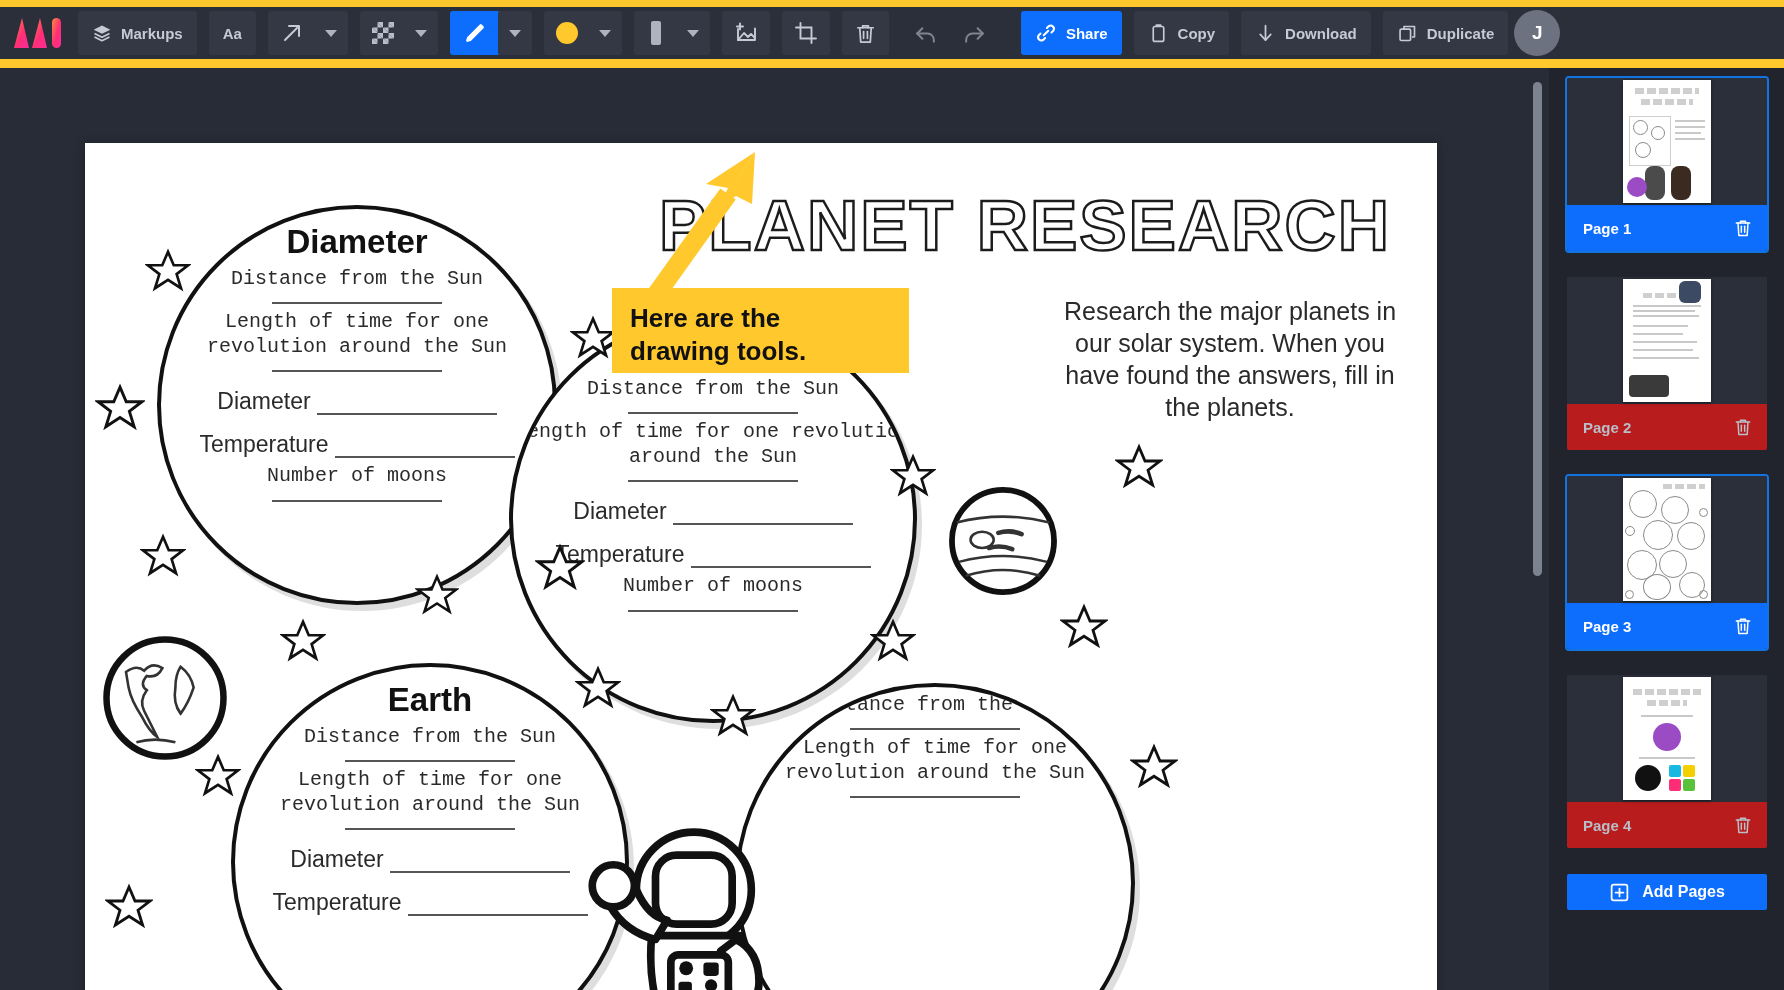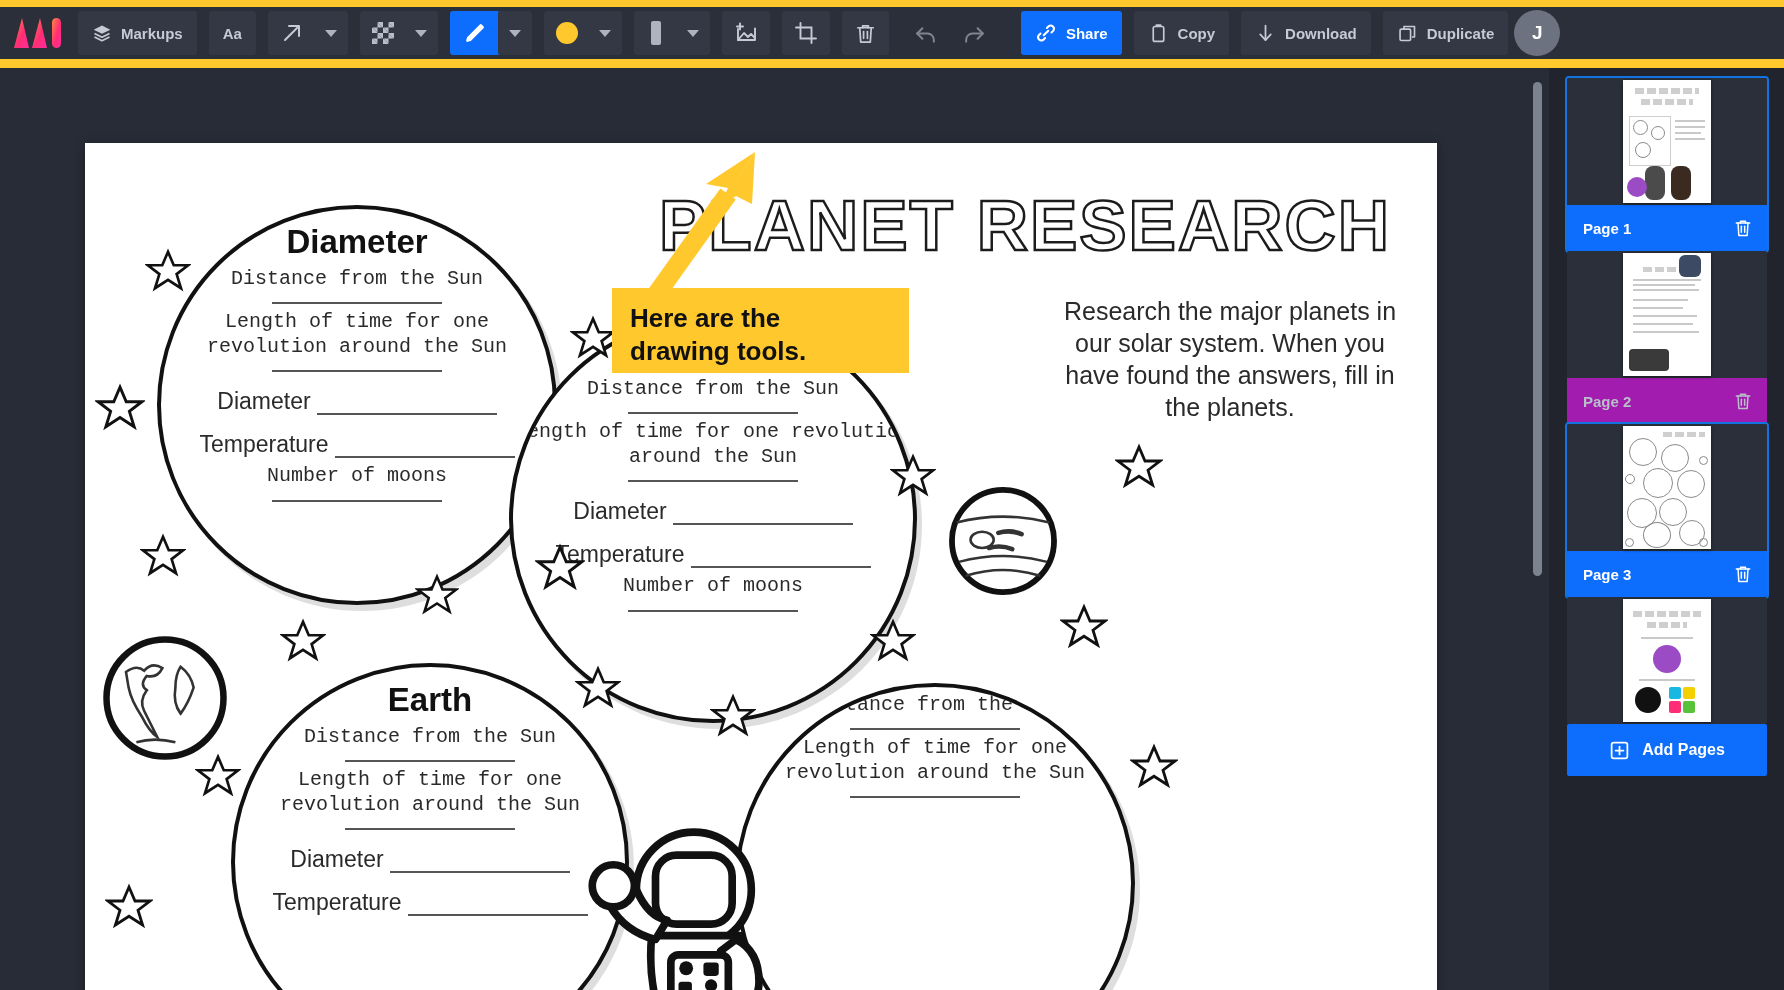--- a/index.html
+++ b/index.html
@@ -213,20 +213,21 @@
   .sidebar {
     position: absolute;
     top: 68px; left: 1549px;
     width: 235px; height: 922px;
     background: #21242c;
     padding: 10px 18px 0 18px;
     overflow: hidden;
   }
   .pagecard {
     width: 200px;
+    margin-bottom: 26px;
     border-radius: 2px;
     overflow: hidden;
     background: #2b2f3a;
     cursor: pointer;
   }
   .pagecard.sel { outline: 2px solid #1274e0; }
   .thumb {
     height: 127px;
     background: #2b2f3a;
     display: flex; align-items: center; justify-content: center;
@@ -236,29 +237,29 @@
     width: 88px; height: 123px;
     background: #fff;
     position: relative;
     overflow: hidden;
     box-shadow: 0 1px 3px rgba(0,0,0,.5);
   }
   .pagelabel {
     height: 46px;
     display: flex; align-items: center; justify-content: space-between;
     padding: 0 14px 0 16px;
-    background: #a21caf;
+    background: #b91c1c;
     color: #b9bec9;
     font-size: 15px;
     font-weight: bold;
     font-family: "Liberation Sans", sans-serif;
   }
   .pagecard.sel .pagelabel { background: #0d6efd; color: #fff; }
   .addpages {
-    width: 200px; height: 52px;
+    width: 200px; height: 36px;
     background: #0d6efd;
     border: none; border-radius: 2px;
     color: #fff;
     font-size: 16px; font-weight: bold;
     display: flex; align-items: center; justify-content: center; gap: 12px;
     cursor: pointer;
     font-family: "Liberation Sans", sans-serif;
     margin-top: 0;
   }
 
@@ -717,20 +718,30 @@
         <div class="mini-line" style="left:18px;top:38px;width:52px;"></div>
         <div class="mini-blob" style="left:30px;top:46px;width:28px;height:28px;background:#9b4bc4;"></div>
         <div class="mini-line" style="left:16px;top:80px;width:56px;"></div>
         <div class="mini-blob" style="left:12px;top:88px;width:26px;height:26px;background:#111;"></div>
         <div class="mini-blob" style="left:46px;top:88px;width:12px;height:12px;background:#19b8e0;border-radius:2px;"></div>
         <div class="mini-blob" style="left:60px;top:88px;width:12px;height:12px;background:#f5d000;border-radius:2px;"></div>
         <div class="mini-blob" style="left:46px;top:102px;width:12px;height:12px;background:#ff2d75;border-radius:2px;"></div>
         <div class="mini-blob" style="left:60px;top:102px;width:12px;height:12px;background:#58c23a;border-radius:2px;"></div>
       </div>
     </div>
+    <div class="pagelabel">
+      <span>Page 4</span>
+      <svg width="20" height="20" viewBox="0 0 24 24" fill="none" stroke="currentColor" stroke-width="1.8" stroke-linecap="round" stroke-linejoin="round">
+        <path d="M4 6 H20"></path>
+          <path d="M9 6 V4 H15 V6"></path>
+          <path d="M6 6 L7 21 H17 L18 6"></path>
+        <line x1="10" y1="10" x2="10" y2="17"></line>
+          <line x1="14" y1="10" x2="14" y2="17"></line>
+      </svg>
+    </div>
   </div>
 
   <button class="addpages">
     <svg width="21" height="21" viewBox="0 0 24 24" fill="none" stroke="#fff" stroke-width="2" stroke-linecap="round">
       <rect x="3" y="3" width="18" height="18" rx="2.5"></rect>
       <line x1="12" y1="7.5" x2="12" y2="16.5"></line>
       <line x1="7.5" y1="12" x2="16.5" y2="12"></line>
     </svg>
     <span>Add Pages</span>
   </button>

